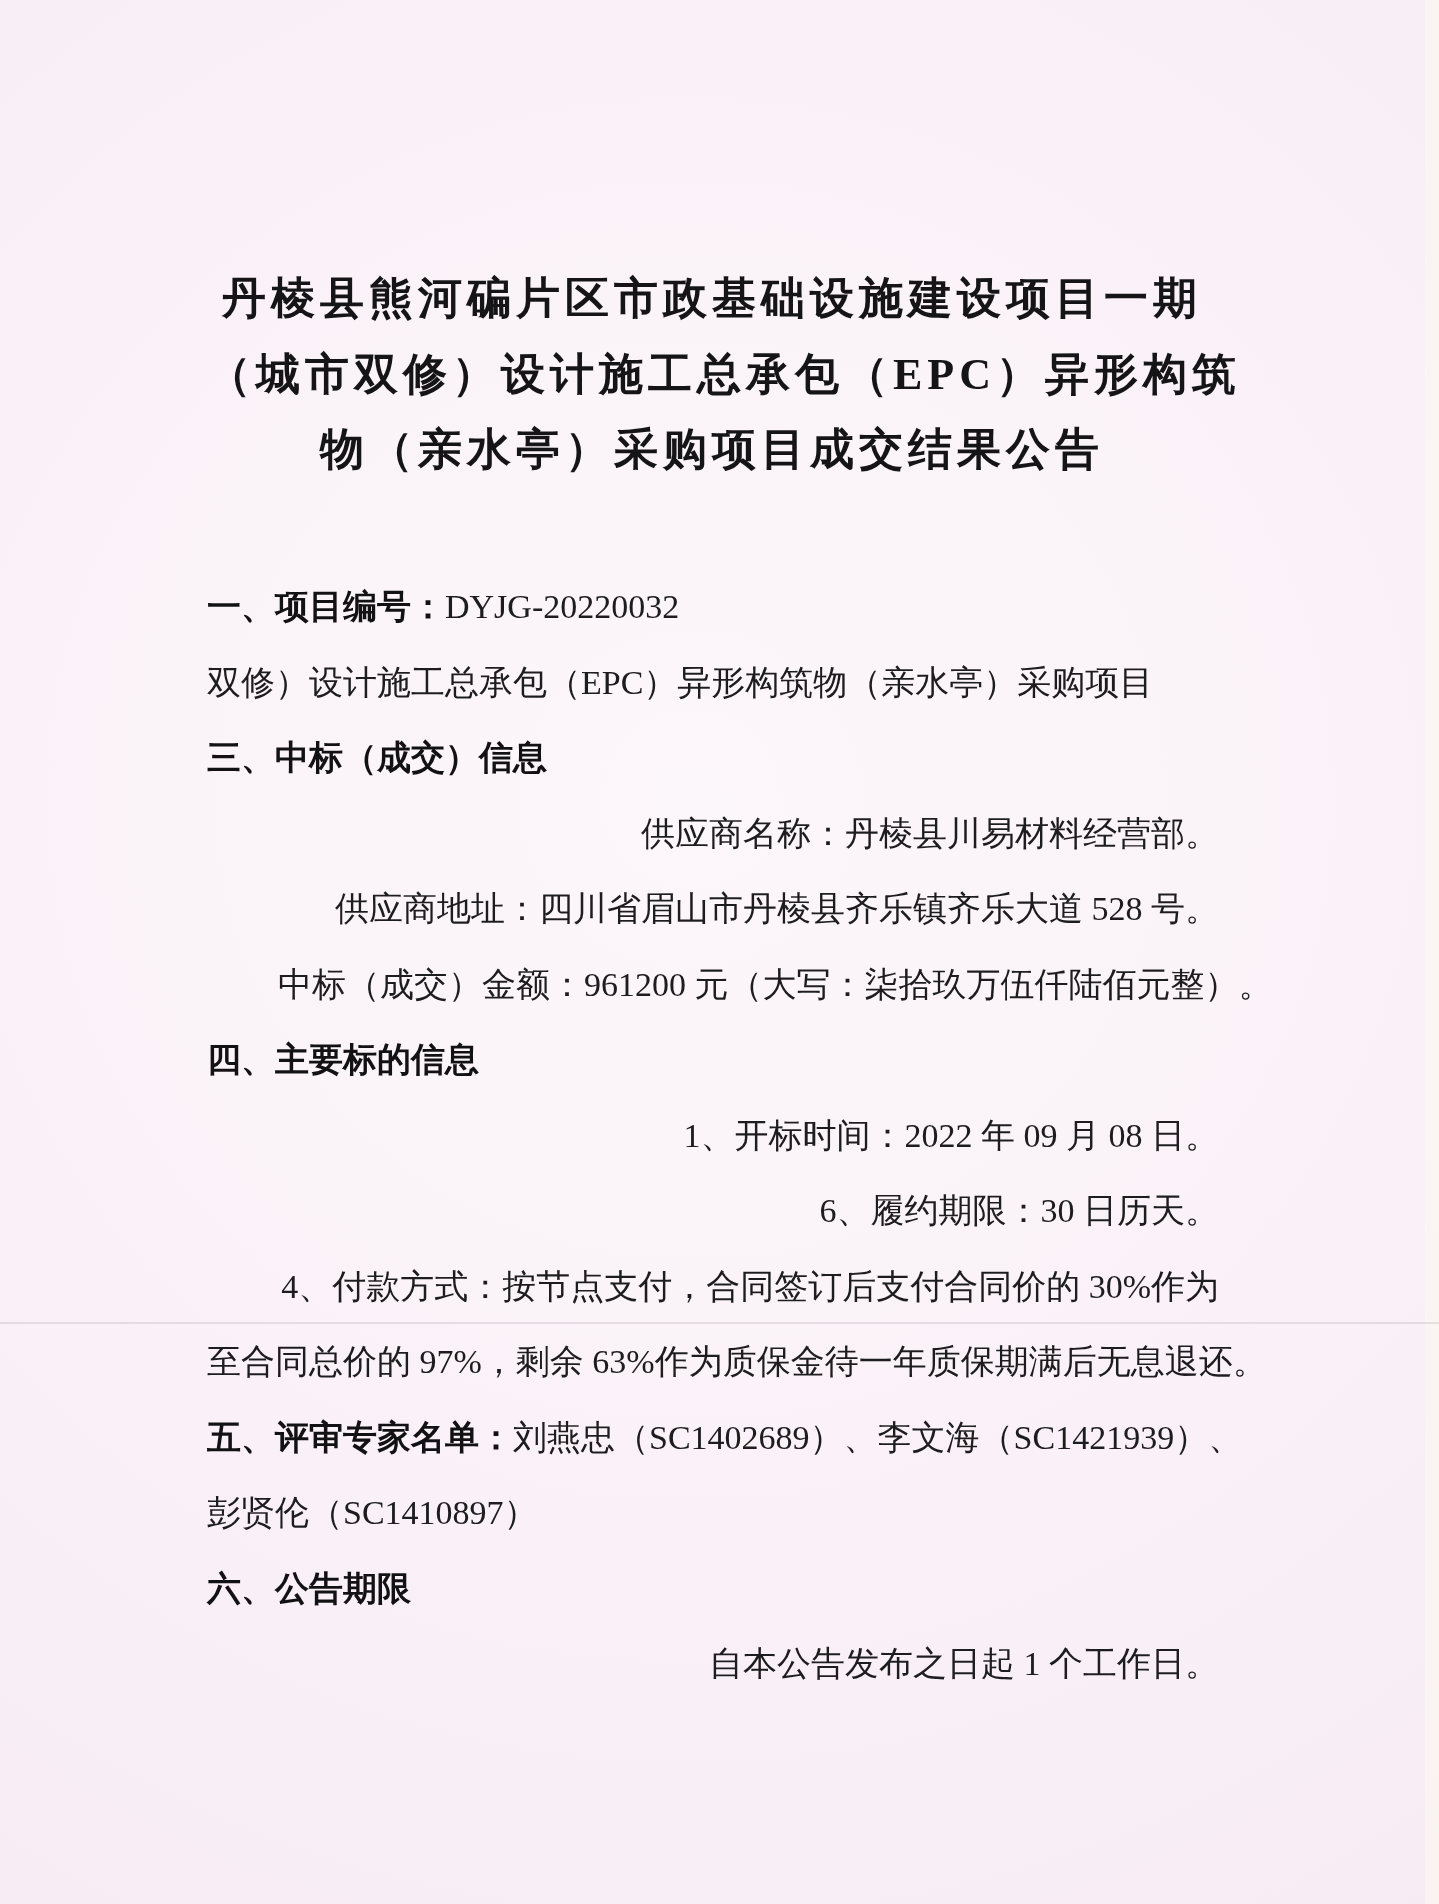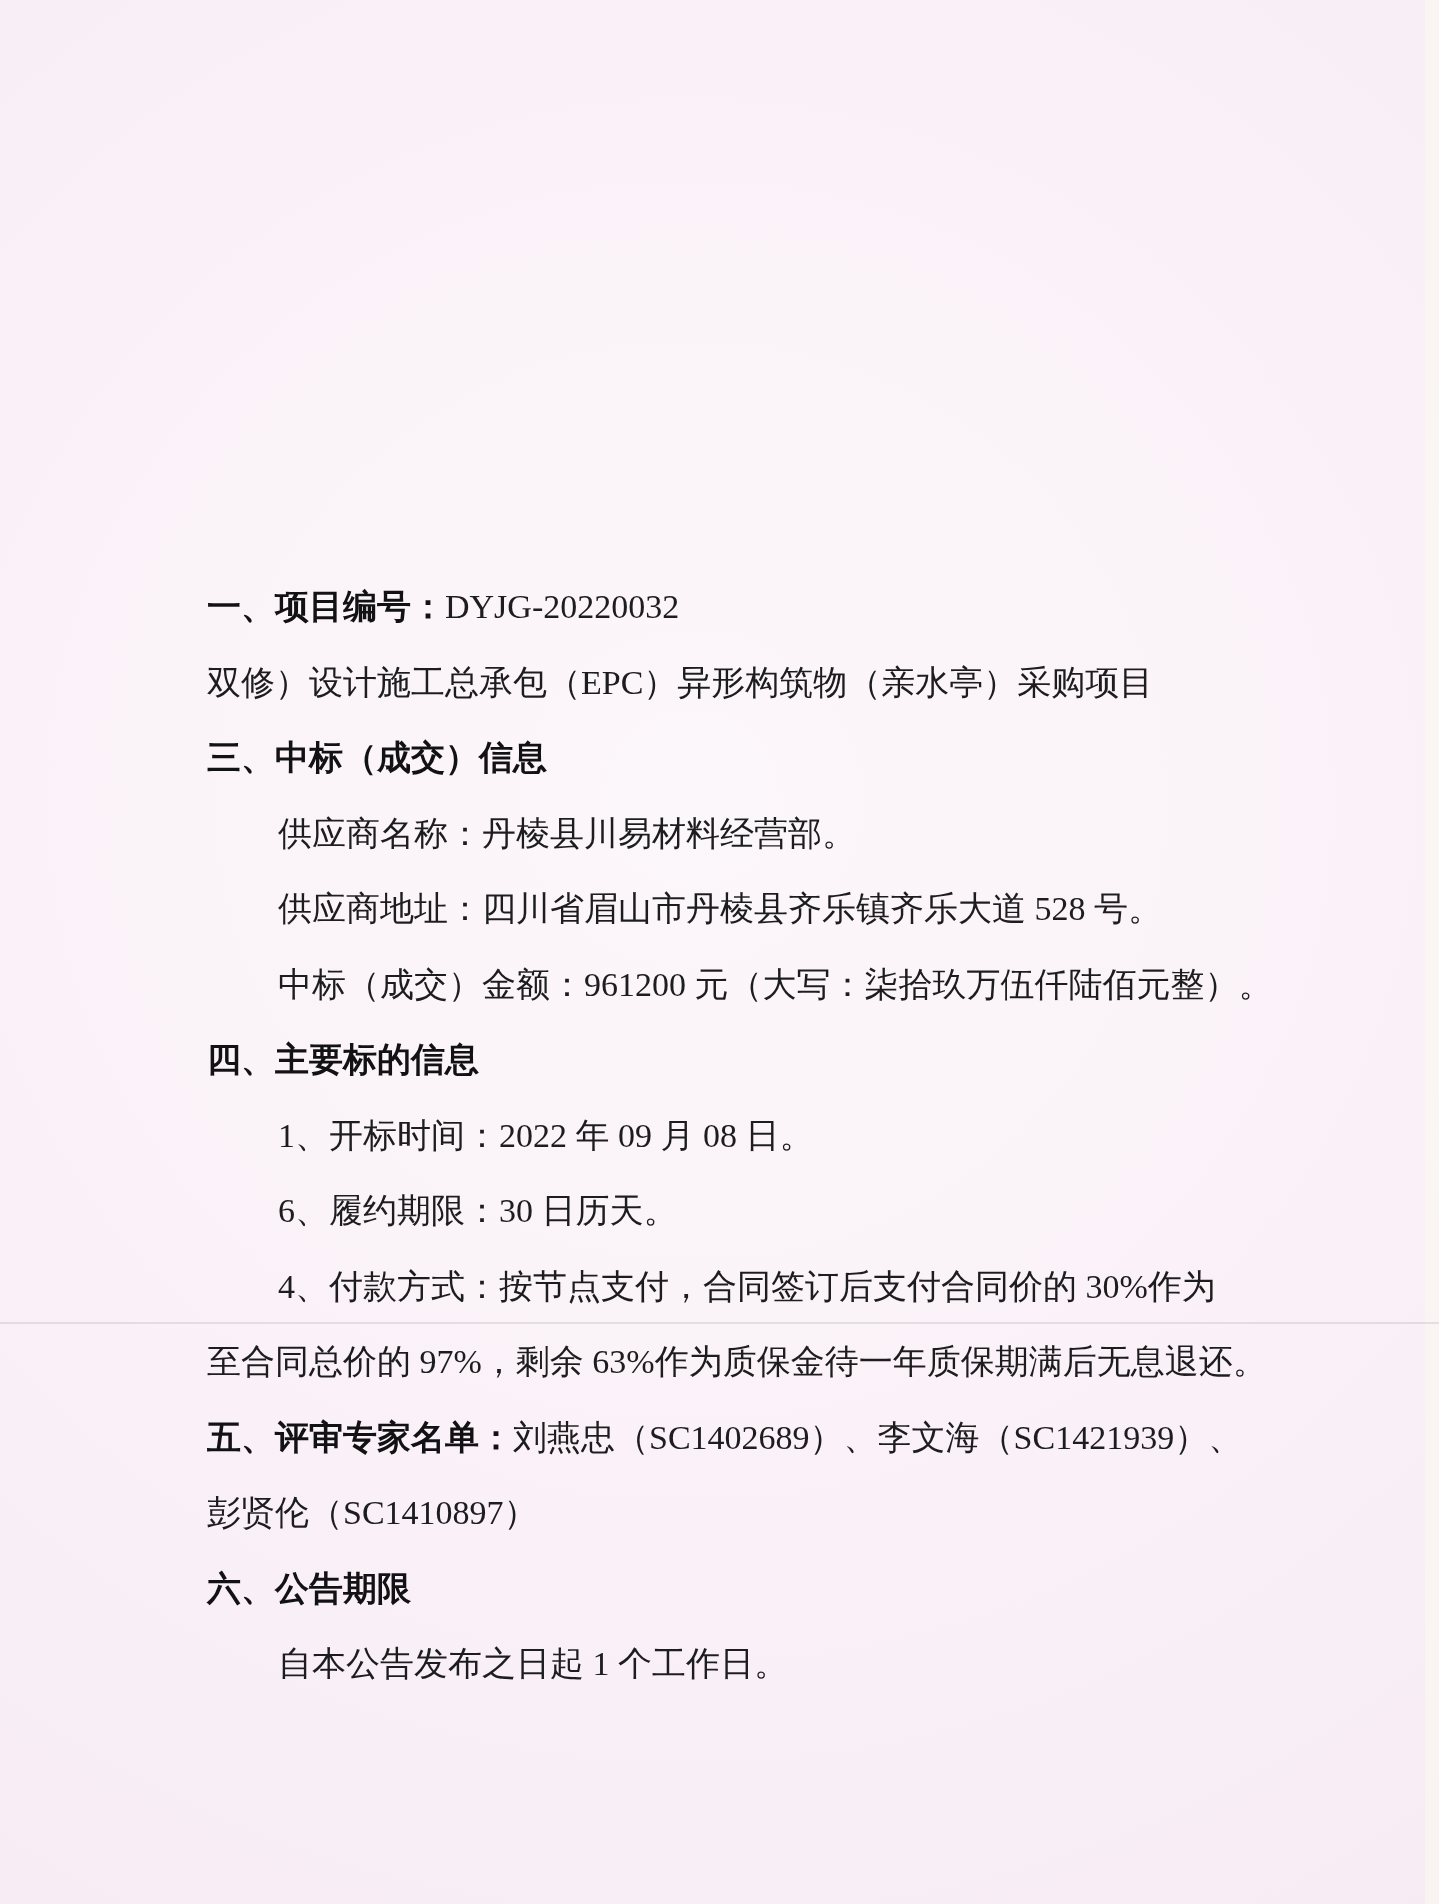--- a/index.html
+++ b/index.html
@@ -27,35 +27,40 @@
     letter-spacing:5px;
     line-height:75.5px;
     color:#151517;
   }
   .title .tline{white-space:nowrap;}
   .body{
     position:absolute;left:207px;top:569px;width:1012px;
     font-size:34px;line-height:75.5px;
   }
   .line{height:75.5px;white-space:nowrap;}
-  .line.ind{padding-left:71px;}
+  .line.ind{padding-left:71px;text-align:right;}
   .lbl{
     font-weight:700;
     font-family:Liberation Mono, monospace;
     color:#121214;
   }
   .txt{color:#1d1d1f;}
 </style>
 </head>
 <body>
 
 <div class="page">
   <div class="edge-strip"></div>
   <div class="scanline"></div>
 
+  <div class="title">
+    <div class="tline">丹棱县熊河碥片区市政基础设施建设项目一期</div>
+    <div class="tline">（城市双修）设计施工总承包（EPC）异形构筑</div>
+    <div class="tline">物（亲水亭）采购项目成交结果公告</div>
+  </div>
 
   <div class="body">
     <div class="line"><span class="lbl">一、项目编号：</span><span class="txt">DYJG-20220032</span></div>
     <div class="line"><span class="lbl"></span><span class="txt">双修）设计施工总承包（EPC）异形构筑物（亲水亭）采购项目</span></div>
     <div class="line"><span class="lbl">三、中标（成交）信息</span><span class="txt"></span></div>
     <div class="line ind"><span class="lbl"></span><span class="txt">供应商名称：丹棱县川易材料经营部。</span></div>
     <div class="line ind"><span class="lbl"></span><span class="txt">供应商地址：四川省眉山市丹棱县齐乐镇齐乐大道 528 号。</span></div>
     <div class="line ind"><span class="lbl"></span><span class="txt">中标（成交）金额：961200 元（大写：柒拾玖万伍仟陆佰元整）。</span></div>
     <div class="line"><span class="lbl">四、主要标的信息</span><span class="txt"></span></div>
     <div class="line ind"><span class="lbl"></span><span class="txt">1、开标时间：2022 年 09 月 08 日。</span></div>

